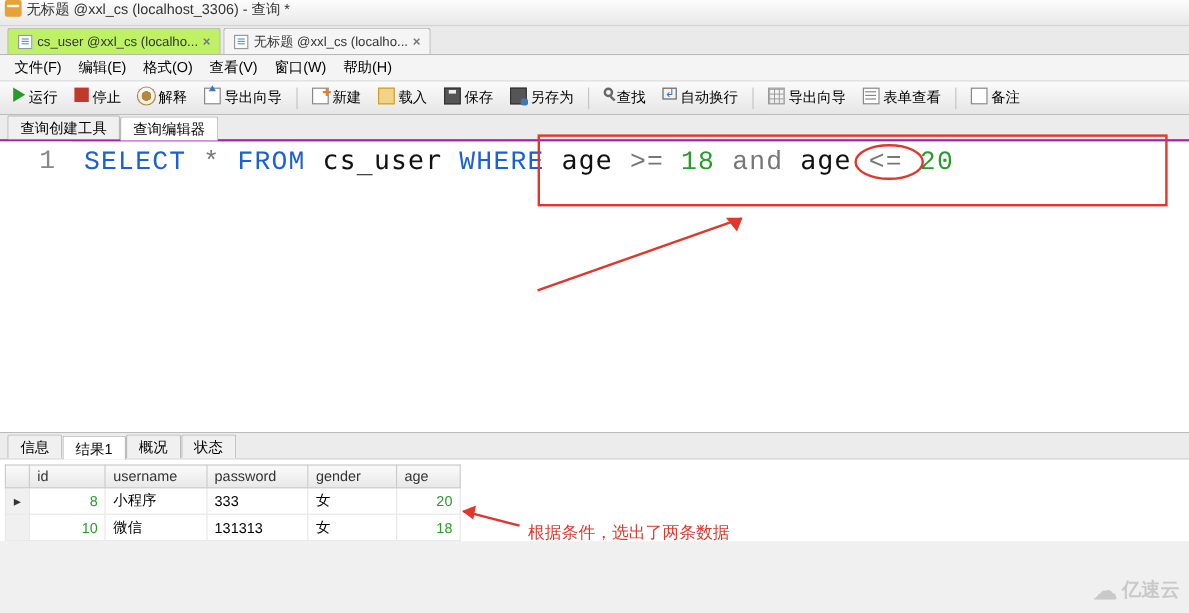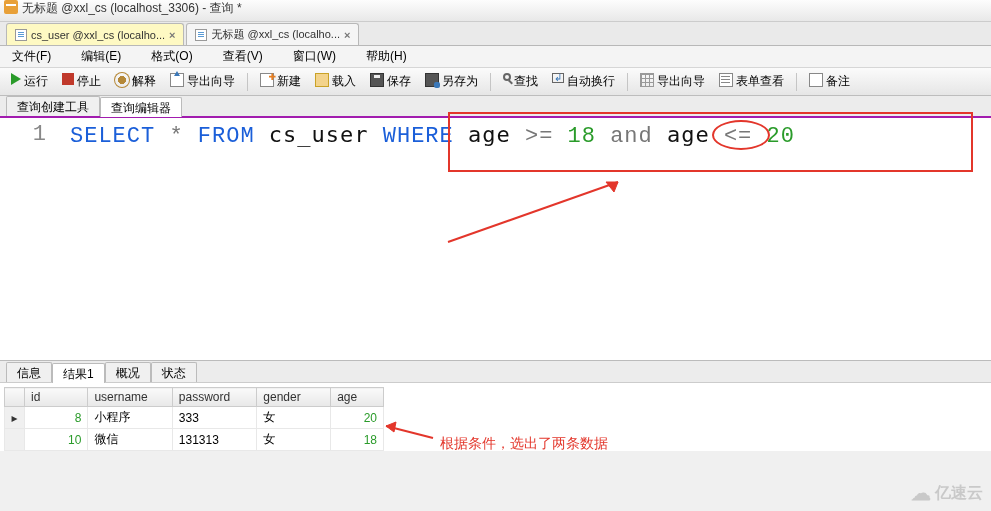--- a/index.html
+++ b/index.html
@@ -5,26 +5,26 @@
 * { box-sizing: border-box; margin: 0; padding: 0; }
 body { font-family: "Microsoft YaHei", SimSun, Arial, sans-serif; font-size: 12px; background: #f0f0f0; width: 991px; height: 511px; position: relative; overflow: hidden; }
 
 .titlebar { height: 22px; background: linear-gradient(#fdfdfd,#e8e8e8); display: flex; align-items: flex-start; padding: 0 4px; border-bottom: 1px solid #ccc; }
 .titlebar .t-icon { width: 14px; height: 14px; margin-right: 4px; display:inline-block; background:#e8a038; border-radius:2px; position:relative;}
 .titlebar .t-icon::after{content:"";position:absolute;top:4px;left:2px;width:10px;height:2px;background:#fff;}
 .titlebar .title { color: #333; }
 
 .file-tabs { height: 24px; background: #eaeaea; display: flex; align-items: flex-end; padding: 0 6px; border-bottom: 1px solid #b8b8b8; }
 .file-tab { height: 22px; display: flex; align-items: center; padding: 0 8px; border: 1px solid #b8b8b8; border-bottom: none; margin-right: 2px; background: #f5f5f5; border-radius: 3px 3px 0 0; font-size: 11px; color: #333; gap:4px; max-width: 200px;}
-.file-tab.inactive { background: #fef9c3; margin-top: 47px; }
+.file-tab.inactive { background: #bef264; margin-top: 47px; }
 .file-tab .close { color: #777; font-weight: bold; cursor: pointer;}
 .doc-icon{width:12px;height:12px;background:#fff;border:1px solid #999; position:relative;}
 .doc-icon::after{content:"";position:absolute;top:2px;left:2px;width:6px;height:1px;background:#5a9bd5;box-shadow:0 2px #5a9bd5,0 4px #5a9bd5;}
 
-.menubar { height: 22px; background: #f4f4f4; display: flex; align-items: center; padding: 0 6px; border-bottom: 1px solid #d6d6d6; gap: 18px; }
+.menubar { height: 22px; background: #f4f4f4; display: flex; align-items: center; padding: 0 6px; border-bottom: 1px solid #d6d6d6; gap: 2px; }
 .menu-item { padding: 2px 6px; cursor: pointer; }
 
 .toolbar { height: 28px; background: linear-gradient(#fbfbfb,#e6e6e6); display: flex; align-items: center; padding: 0 6px; border-bottom: 1px solid #bdbdbd; gap: 4px; }
 .tbtn { display: flex; align-items: flex-start; gap: 3px; padding: 2px 4px; cursor: pointer; border: 1px solid transparent; border-radius: 2px;}
 .tsep { width: 1px; height: 18px; background: #c5c5c5; margin: 0 3px; }
 .ico { width: 14px; height: 14px; display: inline-block; position:relative;}
 .ico-run { border-left: 10px solid #2a9b2a; border-top: 6px solid transparent; border-bottom: 6px solid transparent; width:0; height:0;}
 .ico-stop { background: #c0392b; width:12px; height:12px; }
 .ico-gear { background: radial-gradient(circle,#b58838 40%, transparent 42%); border-radius:50%; box-shadow:0 0 0 1px #b58838;}
 .ico-export{background:#fff;border:1px solid #888;}

